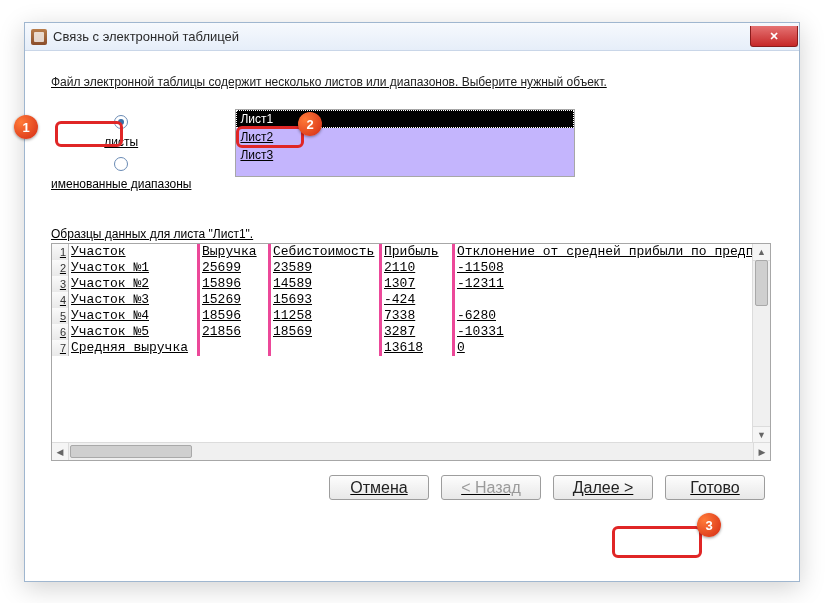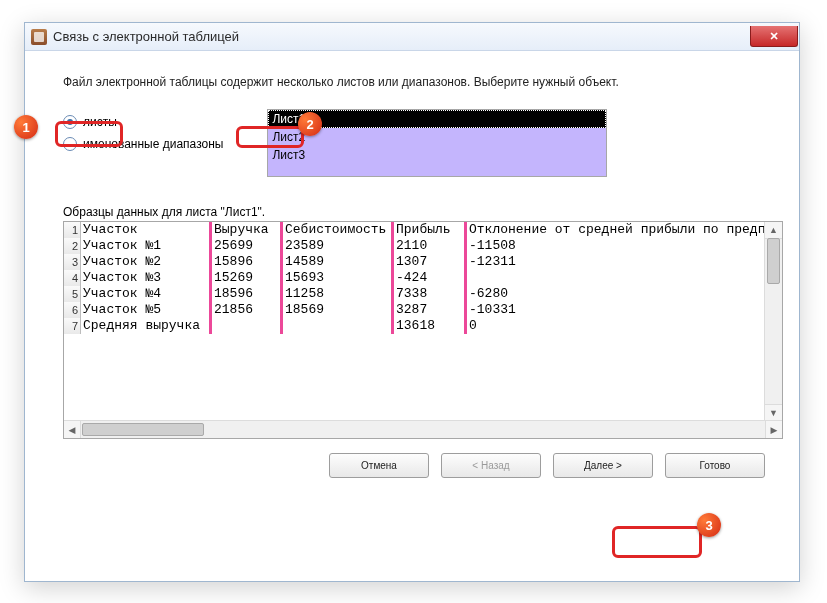--- a/index.html
+++ b/index.html
@@ -68,22 +68,23 @@
     border-radius: 0 0 3px 3px;
     display:flex;
     align-items:center;
     justify-content:center;
     color:#fff;
     font-weight:bold;
     font-size:11px;
     margin-right:1px;
   }
   .body {
-    padding: 24px 26px 14px 38px;
+    padding: 24px 26px 14px 26px;
     box-sizing: border-box;
+    text-decoration: underline;
   }
   .instr {
     font-size: 12px;
     color:#222;
     margin-bottom: 20px;
   }
   .selectors {
     display:flex;
     align-items:flex-start;
     gap: 44px;
@@ -92,20 +93,21 @@
   .radios {
     padding-top: 6px;
     font-size:12px;
   }
   .radio-row {
     display:flex;
     align-items:center;
     gap:6px;
     margin-bottom: 8px;
     position:relative;
+    flex-direction:column;
   }
   .radio-circle {
     width: 12px; height: 12px;
     border: 1px solid #6a8bb5;
     border-radius: 50%;
     display:flex; align-items:center; justify-content:center;
     background:#fff;
     flex: 0 0 auto;
   }
   .radio-circle.sel::after{
@@ -224,21 +226,21 @@
     display:flex;
     justify-content:flex-end;
     gap: 12px;
     margin-top: 14px;
     padding-right: 8px;
   }
   .btn {
     min-width: 74px;
     height: 23px;
     padding: 0 12px;
-    font-size:10px;
+    font-size:16px;
     font-family: "Segoe UI", Tahoma, sans-serif;
     background: linear-gradient(#fdfdfd,#e8e8e8);
     border:1px solid #9d9d9d;
     border-radius:3px;
     display:flex; align-items:center; justify-content:center;
     color:#222;
     cursor:pointer;
   }
   .btn.disabled { color:#9a9a9a; }
   

